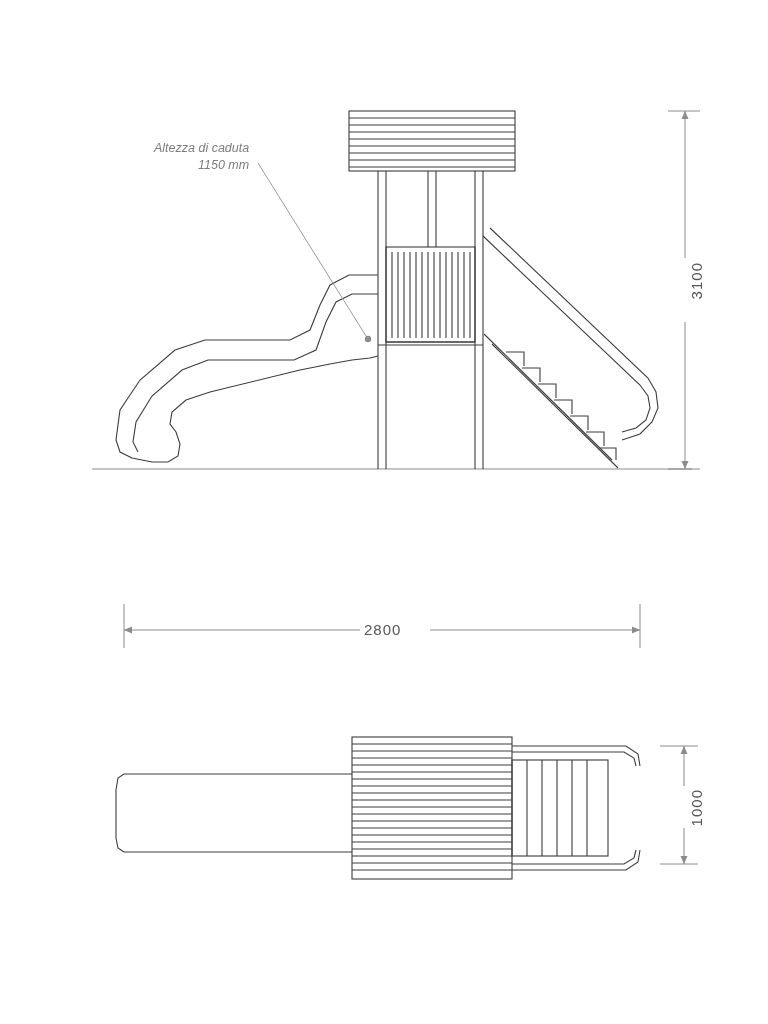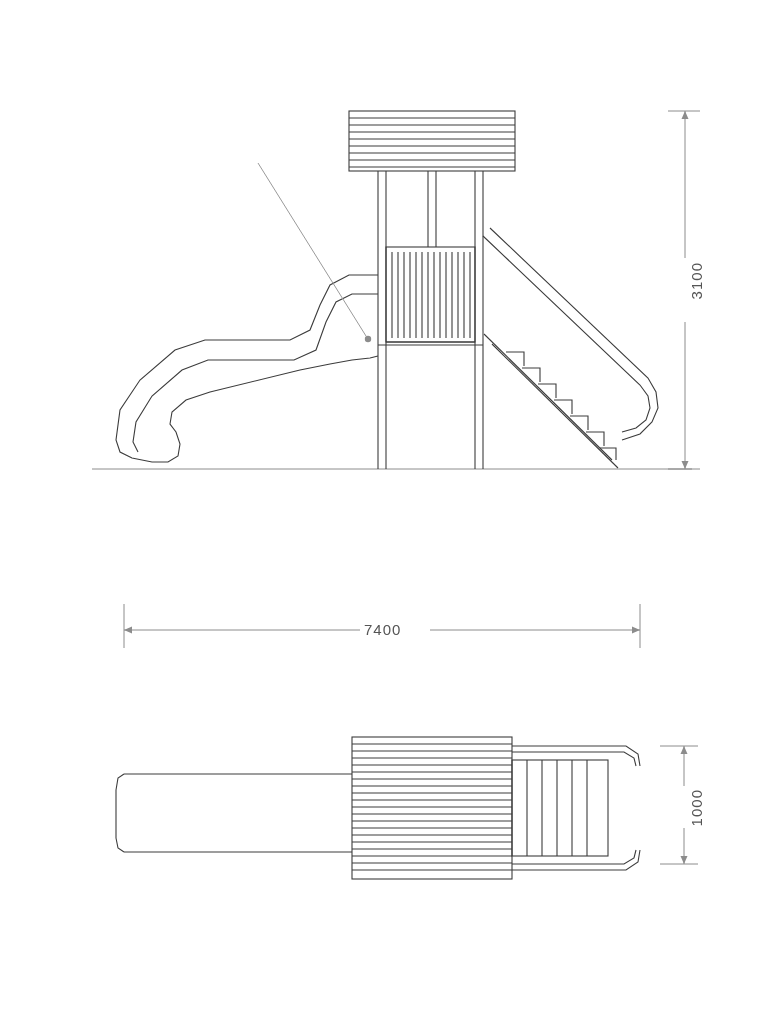--- a/index.html
+++ b/index.html
@@ -189,20 +189,24 @@
       <line x1="660" y1="746" x2="698" y2="746"></line>
       <line x1="660" y1="864" x2="698" y2="864"></line>
       <line x1="684" y1="746" x2="684" y2="786"></line>
       <line x1="684" y1="828" x2="684" y2="864"></line>
       <path d="M 684 746 L 680.5 754 L 687.5 754 Z" fill="#8c8c8c" stroke="none"></path>
       <path d="M 684 864 L 680.5 856 L 687.5 856 Z" fill="#8c8c8c" stroke="none"></path>
     </g>
 
   </svg>
 
+  <div class="note-label" style="left: 154px; top: 140px;">
+    <span>Altezza di caduta</span><br>
+    <span>1150 mm</span>
+  </div>
 
   <div class="dim-label vertical" style="left: 688px; top: 262px;">3100</div>
 
-  <div class="dim-label" style="left: 364px; top: 621px;">7400</div>
+  <div class="dim-label" style="left: 364px; top: 621px;">2800</div>
 
   <div class="dim-label vertical" style="left: 688px; top: 789px;">1000</div>
 
 </div>
 
 </body></html>

